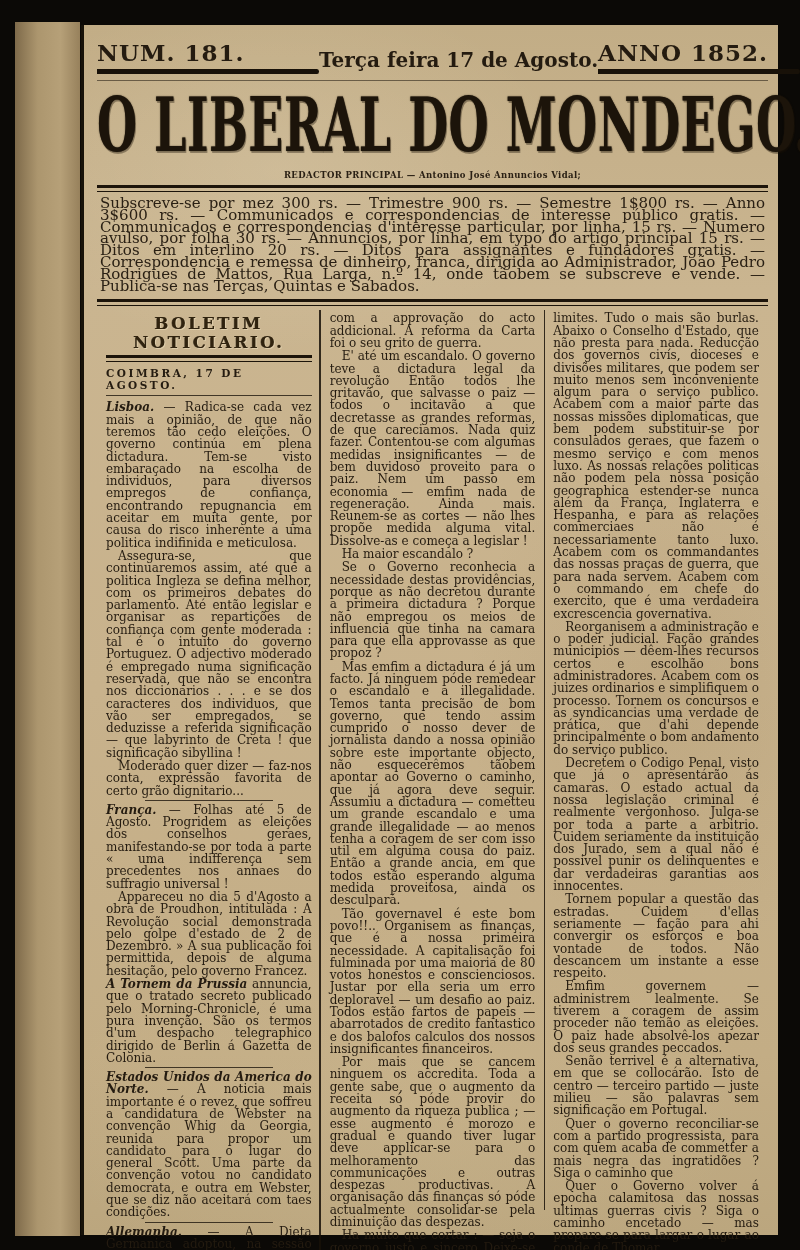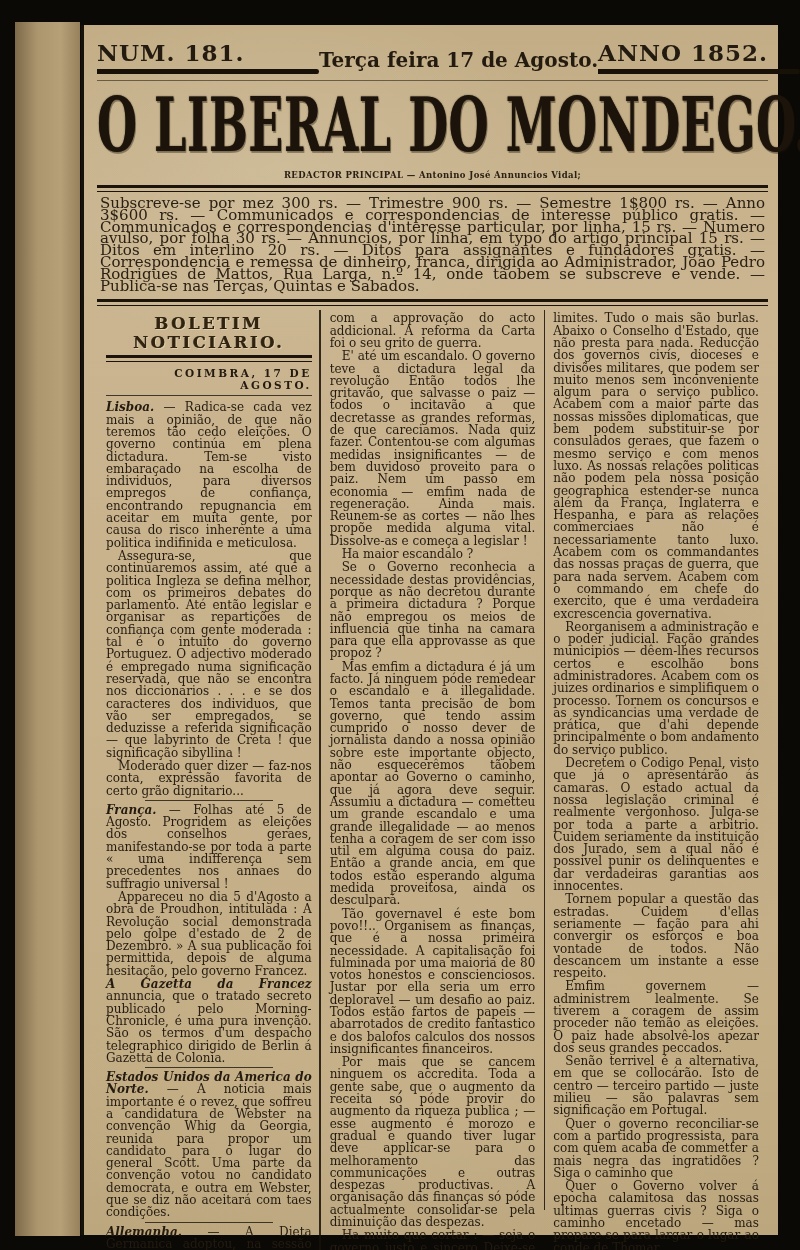--- a/index.html
+++ b/index.html
@@ -58,21 +58,21 @@
   .col{width:33.33%;box-sizing:border-box;padding:2px 9px 0;}
   .col p{margin:0 0 1px;font-size:12px;line-height:12.3px;text-align:justify;text-indent:12px;}
   .col p.noindent{text-indent:0;}
   .lead{font-style:italic;font-weight:bold;}
   .sep{border:none;border-top:1.2px solid rgba(30,22,12,0.8);width:62%;margin:3px auto 3px;}
   .sec-head{
     text-align:center;font-weight:bold;font-size:16.5px;letter-spacing:2.5px;
     color:#30230f;margin:2px 0 2px;
     text-shadow:1px 1px 0 rgba(238,224,192,0.55), -0.5px -0.5px 0 rgba(20,14,6,0.5);
   }
-  .dateline{text-align:right;font-size:10.5px;font-weight:bold;letter-spacing:2.5px;margin:5px 0 4px;}
+  .dateline{text-align:left;font-size:10.5px;font-weight:bold;letter-spacing:2.5px;margin:5px 0 4px;}
   .thin-rule{border-top:1.2px solid rgba(30,22,12,0.8);margin:2px 0 5px;}
 </style>
 </head>
 <body>
 
 <div class="left-strip"></div>
 
 <div class="paper">
 
   <div class="head-row">
@@ -107,21 +107,21 @@
       <div class="dateline">COIMBRA, 17 DE AGOSTO.</div>
       <div class="thin-rule"></div>
 
       <p class="noindent"><span class="lead">Lisboa.</span> <span>— Radica-se cada vez mais a opinião, de que não teremos tão cedo eleições. O governo continúa em plena dictadura. Tem-se visto embaraçado na escolha de individuos, para diversos empregos de confiança, encontrando repugnancia em aceitar em muita gente, por causa do risco inherente a uma politica indifinida e meticulosa.</span></p>
       <p>Assegura-se, que continuaremos assim, até que a politica Ingleza se defina melhor, com os primeiros debates do parlamento. Até então legislar e organisar as repartições de confiança com gente moderada : tal é o intuito do governo Portuguez. O adjectivo moderado é empregado numa significação reservada, que não se encontra nos diccionarios . . . e se dos caracteres dos individuos, que vão ser empregados, se deduzisse a referida significação — que labyrinto de Creta ! que significação sibyllina !</p>
       <p>Moderado quer dizer — faz-nos conta, expressão favorita de certo grão dignitario...</p>
 
       <hr class="sep">
       <p class="noindent"><span class="lead">França.</span> <span>— Folhas até 5 de Agosto. Progridem as eleições dos conselhos geraes, manifestando-se por toda a parte « uma indifferença sem precedentes nos annaes do suffragio universal !</span></p>
       <p>Appareceu no dia 5 d'Agosto a obra de Proudhon, intitulada : A Revolução social demonstrada pelo golpe d'estado de 2 de Dezembro. » A sua publicação foi permittida, depois de alguma hesitação, pelo governo Francez.</p>
-      <p class="noindent"><span class="lead">A Gazetta da Francez</span> <span>annuncia, que o tratado secreto publicado pelo Morning-Chronicle, é uma pura invenção. São os termos d'um despacho telegraphico dirigido de Berlin á Gazetta de Colonia.</span></p>
+      <p class="noindent"><span class="lead">A Tornem da Prussia</span> <span>annuncia, que o tratado secreto publicado pelo Morning-Chronicle, é uma pura invenção. São os termos d'um despacho telegraphico dirigido de Berlin á Gazetta de Colonia.</span></p>
 
       <hr class="sep">
       <p class="noindent"><span class="lead">Estados Unidos da America do Norte.</span> <span>— A noticia mais importante é o revez, que soffreu a candidatura de Webster na convenção Whig da Georgia, reunida para propor um candidato para o lugar do general Scott. Uma parte da convenção votou no candidato democrata, e outra em Webster, que se diz não aceitará com taes condições.</span></p>
 
       <hr class="sep">
       <p class="noindent"><span class="lead">Allemanha.</span> <span>— A Dieta Germanica adoptou, na sessão restricta de 29 de julho ultimo, por maioria de 15 votos contra 2, as proposições, que a Austria e a Prussia lhe havião submettido relativamente á pacificação do Holstein, bem como á publicação do Rei da Dinamarca de 28 de Janeiro de 1852.</span></p>
       <p class="noindent"><span class="lead">Vidal de Malta.</span> <span>— Segundo as noticias dos jornaes Inglezes, a esquadra Franceza havia já chegado diante de Tripoli, para pedir satisfacção ao bachá, que retem indevidamente dois Francezes, que tem recusado converter-se.</span></p>
 
     </div>
 

